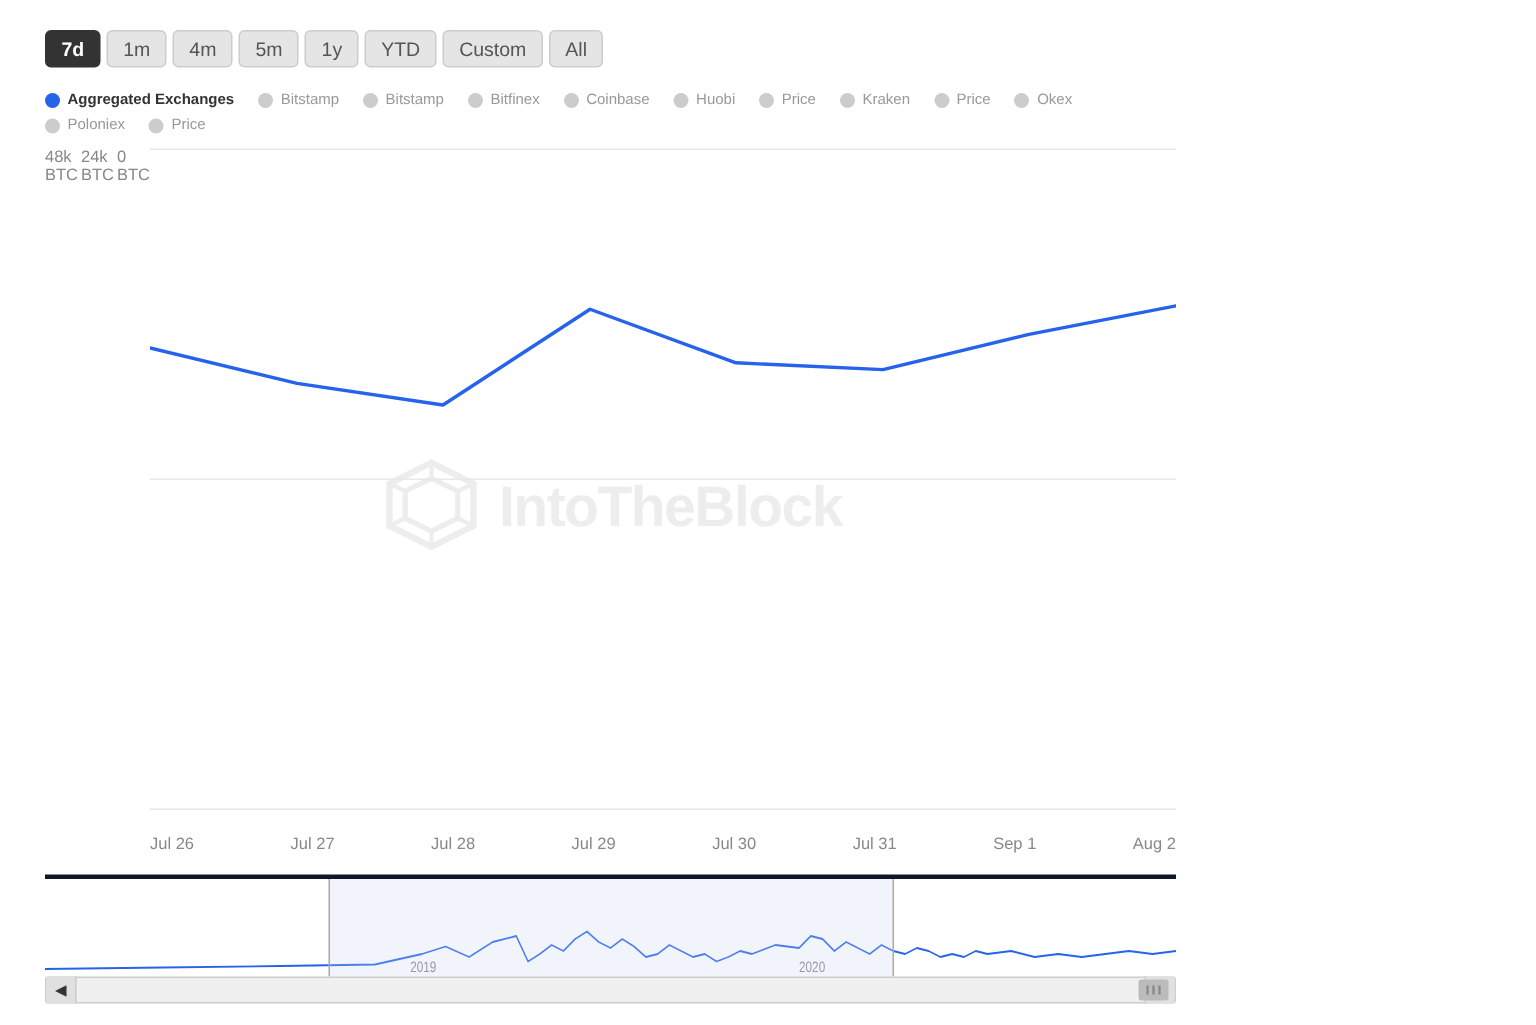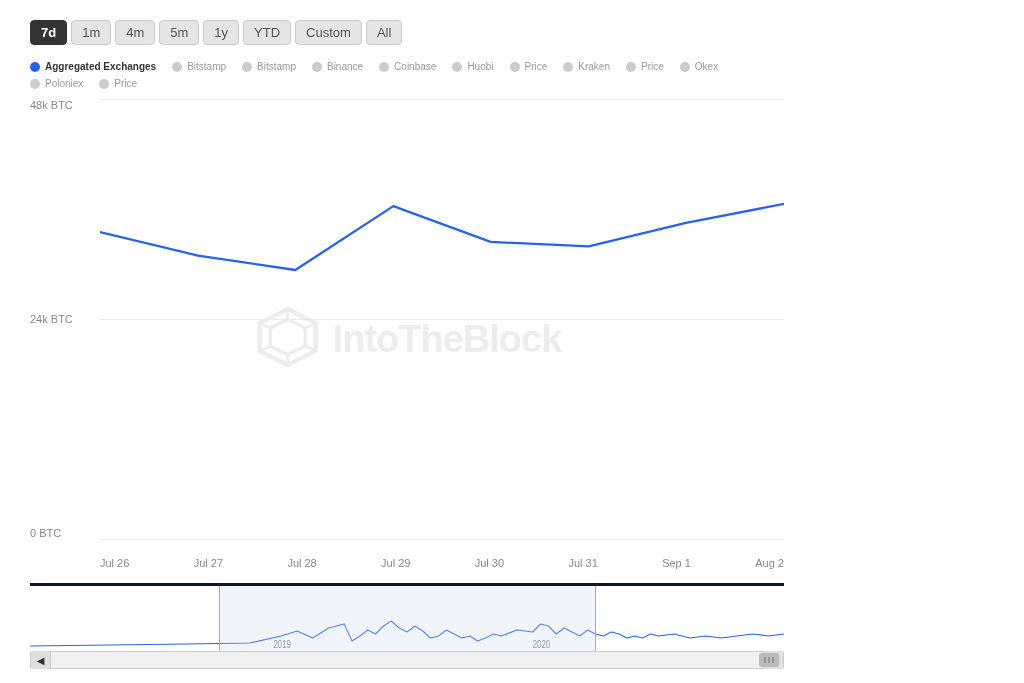--- a/index.html
+++ b/index.html
@@ -103,21 +103,20 @@
       letter-spacing: -1px;
     }
     
     .y-axis {
       position: absolute;
       left: 0;
       top: 0;
       bottom: 40px;
       width: 70px;
       display: flex;
-      flex-direction: column;
       justify-content: space-between;
     }
     .y-label {
       font-size: 11px;
       color: #888;
     }
     
     .grid-lines {
       position: absolute;
       left: 70px;
@@ -249,21 +248,21 @@
       <div class="legend-item">
         <span class="legend-dot"></span>
         <span>Bitstamp</span>
       </div>
       <div class="legend-item">
         <span class="legend-dot"></span>
         <span>Bitstamp</span>
       </div>
       <div class="legend-item">
         <span class="legend-dot"></span>
-        <span>Binance</span>
+        <span>Bitfinex</span>
       </div>
       <div class="legend-item">
         <span class="legend-dot"></span>
         <span>Coinbase</span>
       </div>
       <div class="legend-item">
         <span class="legend-dot"></span>
         <span>Huobi</span>
       </div>
       <div class="legend-item">

